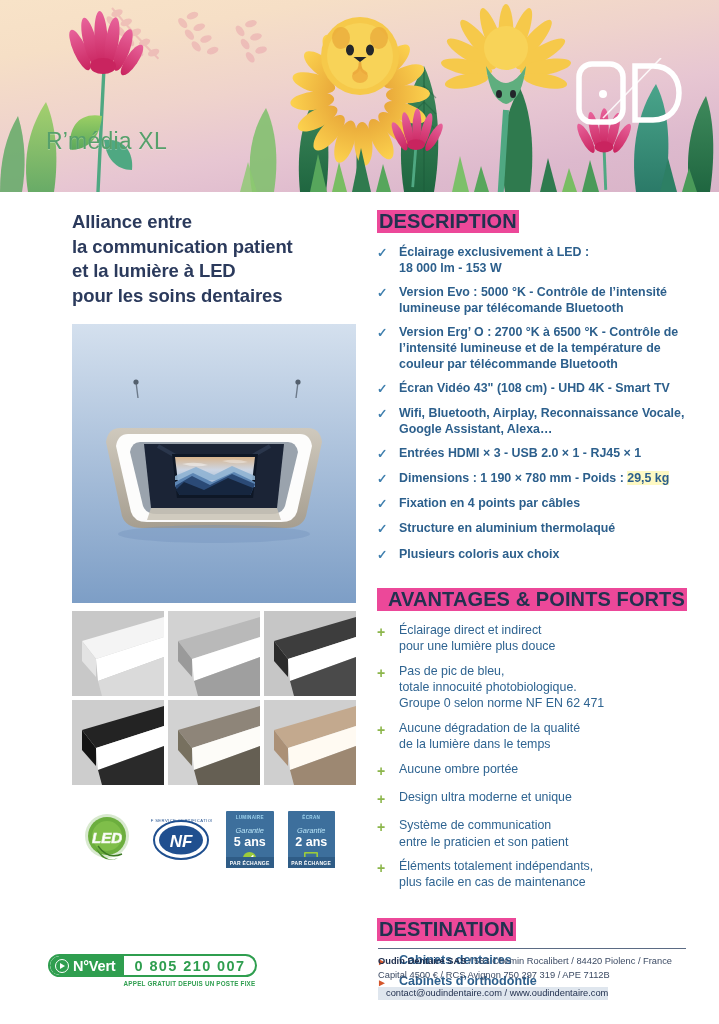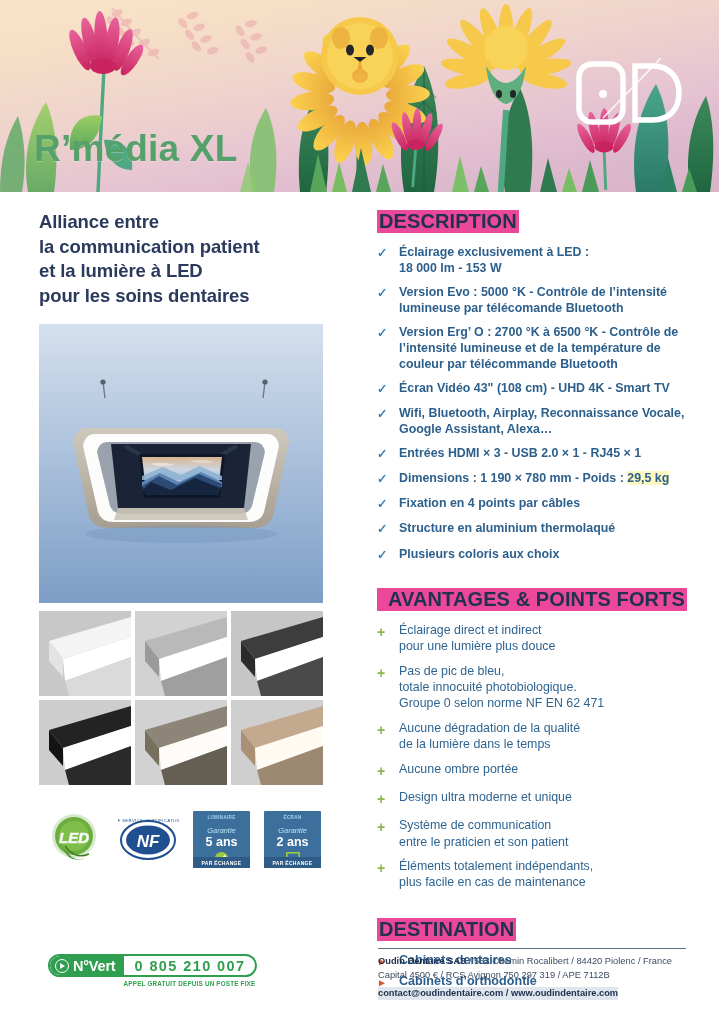--- a/index.html
+++ b/index.html
@@ -11,31 +11,31 @@
   }
   .page { position: relative; width: 719px; height: 1024px; background: #fff; }
 
   
   .banner {
     position: relative; width: 719px; height: 192px; overflow: hidden;
     background: linear-gradient(170deg, #f8e3c8 0%, #f6dfc6 18%, #efd3cc 42%, #e7c6d2 62%, #ddb9cd 82%, #d9b4c8 100%);
   }
   .banner-svg { position: absolute; inset: 0; width: 719px; height: 192px; display: block; }
   .banner-title {
-    position: absolute; left: 34px; top: 128px;
-    font-size: 37px; font-weight: bold; letter-spacing: .2px;
+    position: absolute; left: 46px; top: 128px;
+    font-size: 23px; font-weight: normal; letter-spacing: .2px;
     color: #56a06b;
     text-shadow: 0 1px 0 rgba(255,255,255,.25);
     z-index: 6;
   }
   .od-logo { position: absolute; right: 28px; top: 58px; z-index: 7; }
 
   
   .content { position: relative; display: flex; padding: 0; }
-  .col-left  { width: 345px; padding: 18px 10px 0 39px; }
+  .col-left  { width: 345px; padding: 18px 10px 0 72px; }
   .col-right { width: 374px; padding: 18px 20px 0 32px; }
 
   
   .headline {
     font-size: 18.5px; font-weight: bold; line-height: 1.33;
     color: #2b3a5c; letter-spacing: -.1px; margin-bottom: 16px;
   }
 
   
   .hero {
@@ -120,21 +120,21 @@
     font-size: 14.5px; font-weight: bold; color: #2f9e4f; letter-spacing: 1.4px;
   }
   .nvert-sub {
     margin-top: 3px; text-align: right; font-size: 6.3px; font-weight: bold;
     color: #2f9e4f; letter-spacing: .2px; padding-right: 2px;
   }
   .legal { position: absolute; left: 378px; top: 8px; width: 310px; }
   .legal-rule { width: 308px; height: 1.4px; background: #5b6b84; margin-bottom: 6px; }
   .legal-line { font-size: 9.3px; line-height: 1.42; color: #3b4a63; }
   .legal-line b { color: #22314f; }
-  .legal-line.mail { font-weight: bold; color: #22314f; background: #dfe6ee; display: inline-block; }
+  .legal-line.mail { font-weight: normal; color: #22314f; background: #dfe6ee; display: inline-block; padding-left: 8px; }
 </style>
 </head>
 <body>
 
 <div class="page">
 
   <div class="banner">
     <svg class="banner-svg" viewBox="0 0 719 192">
       <defs>
         <linearGradient id="gsun" x1="0" y1="0" x2="0" y2="1">

